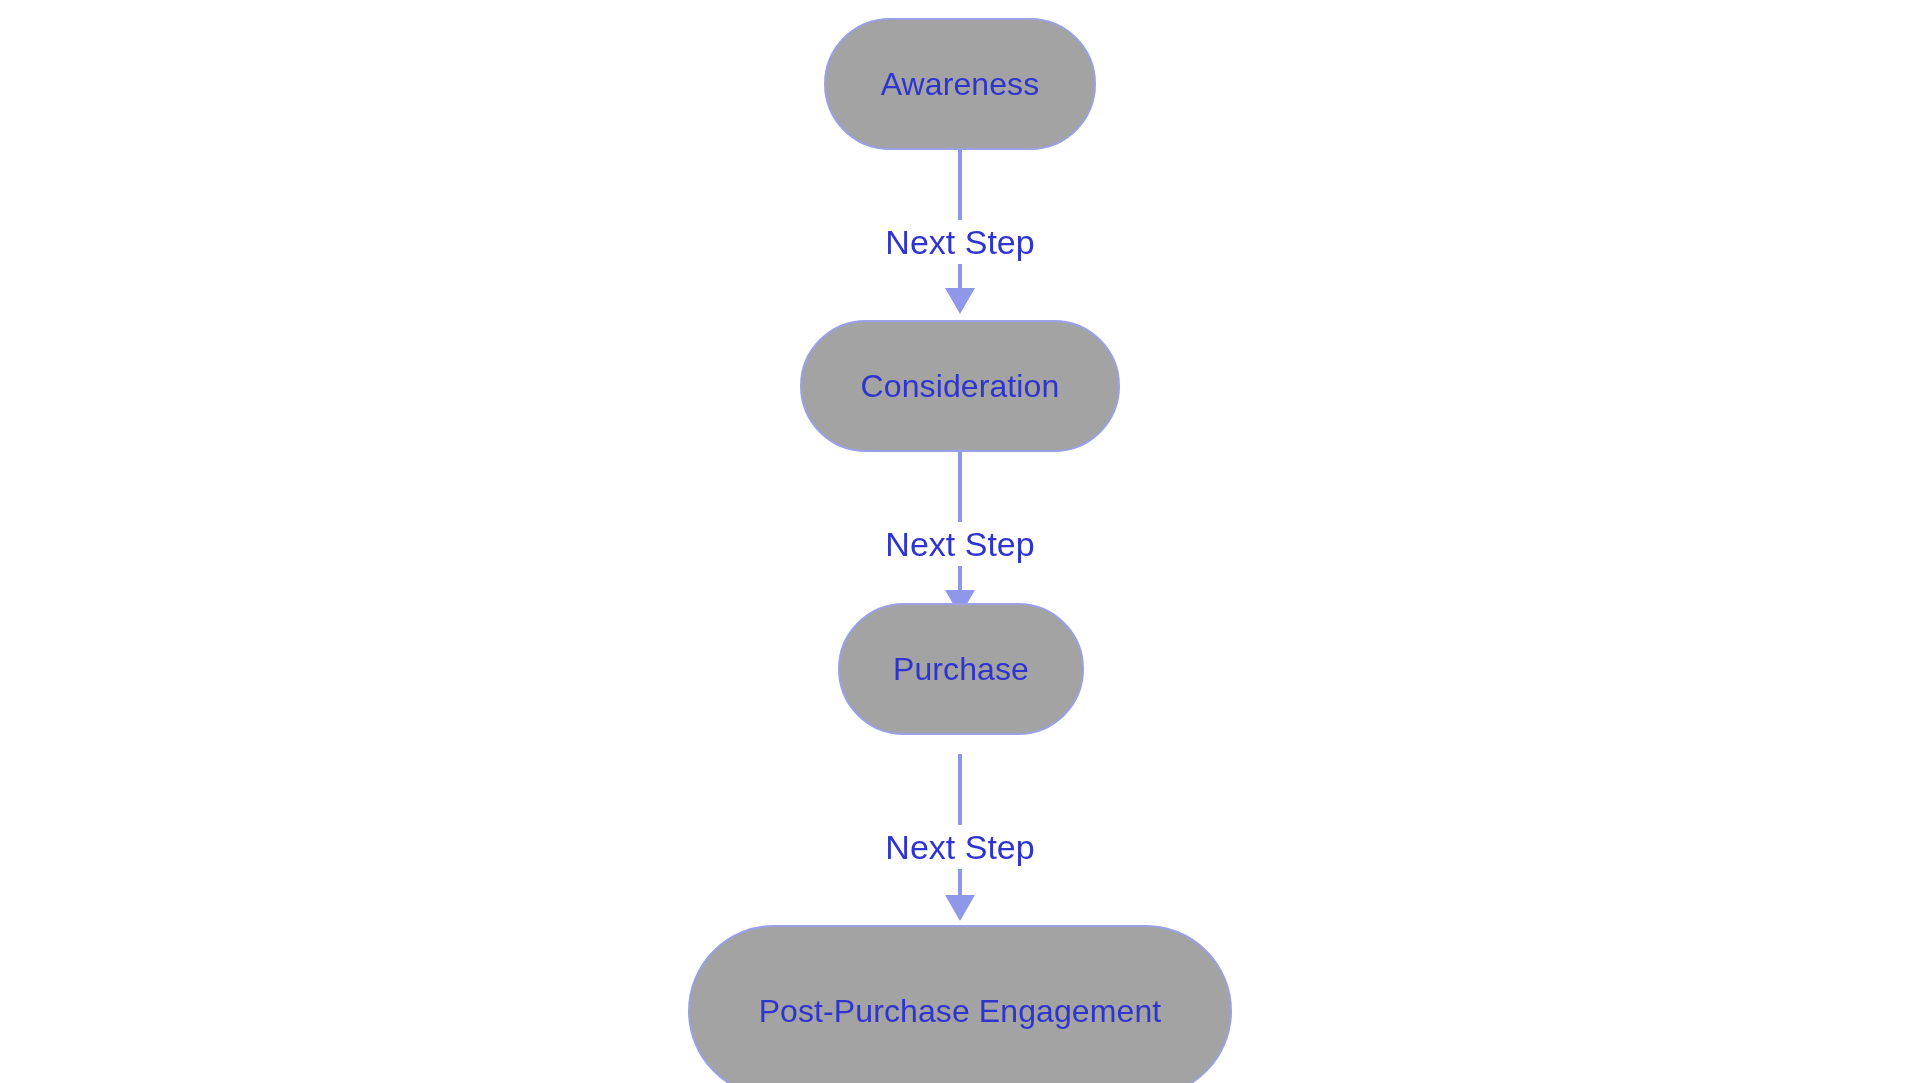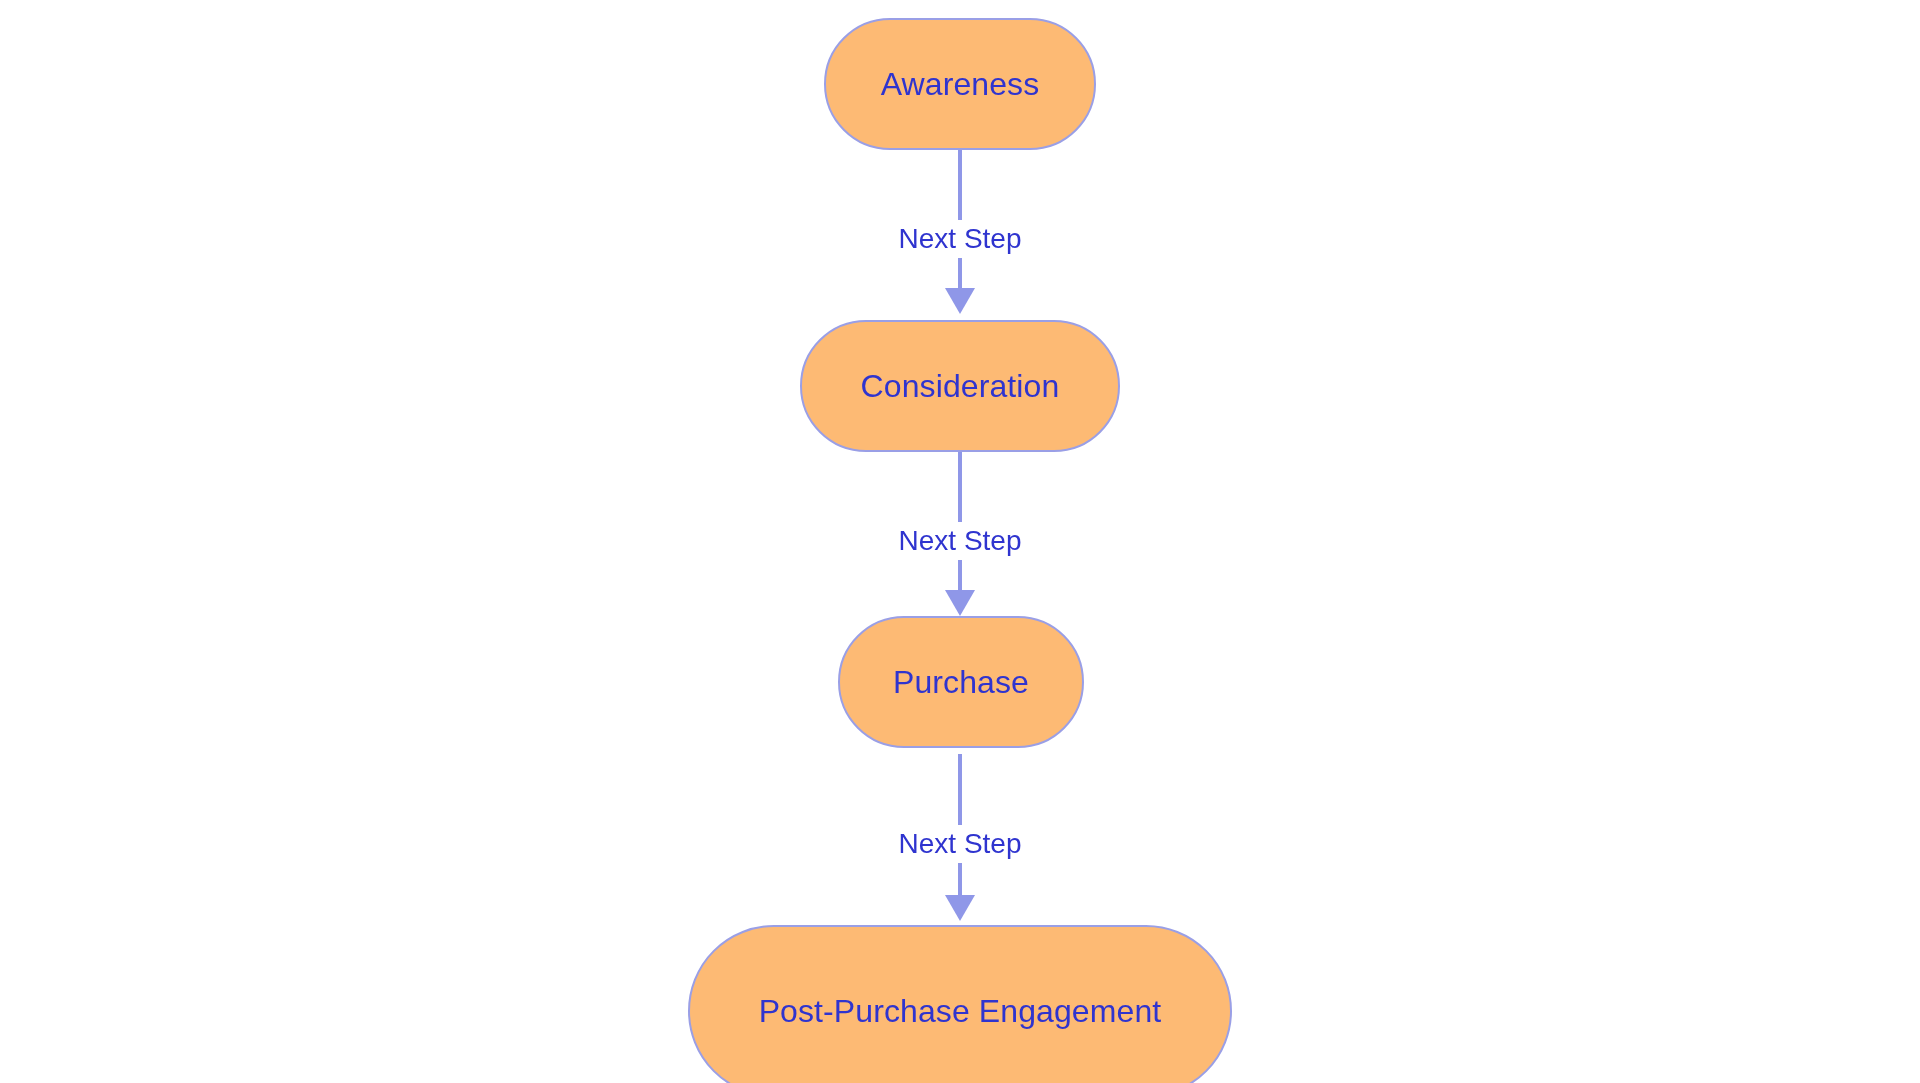--- a/index.html
+++ b/index.html
@@ -29,21 +29,21 @@
     height: 1083px;
   }
 
   
   .node {
     position: absolute;
     box-sizing: border-box;
     display: flex;
     align-items: center;
     justify-content: center;
-    background: #fdba74;
+    background: #a3a3a3;
     border: 2px solid #9a9fe6;
     border-radius: 999px;
     z-index: 3;
   }
   .node-label {
     color: #2f34cf;
     font-family: "Liberation Sans", sans-serif;
     font-size: 32px;
     font-weight: 400;
     line-height: 1;
@@ -60,21 +60,21 @@
   }
   .node-consideration {
     left: 800px;
     top: 320px;
     width: 320px;
     height: 132px;
     justify-content: center;
   }
   .node-purchase {
     left: 838px;
-    top: 616px;
+    top: 603px;
     width: 246px;
     height: 132px;
   }
   .node-post-purchase {
     left: 688px;
     top: 925px;
     width: 544px;
     height: 172px;
   }
 
@@ -101,21 +101,21 @@
     border-right: 15px solid transparent;
     border-top: 26px solid #8f97e8;
     z-index: 2;
   }
   .edge-label {
     position: absolute;
     z-index: 4;
     background: #ffffff;
     color: #2f34cf;
     font-family: "Liberation Sans", sans-serif;
-    font-size: 28px;
+    font-size: 34px;
     line-height: 1;
     white-space: nowrap;
     padding: 5px 6px;
     transform: translateX(-50%);
     text-align: center;
   }
 
   
   .edge1-line { top: 150px; height: 152px; }
   .edge1-arrow { top: 288px; }

